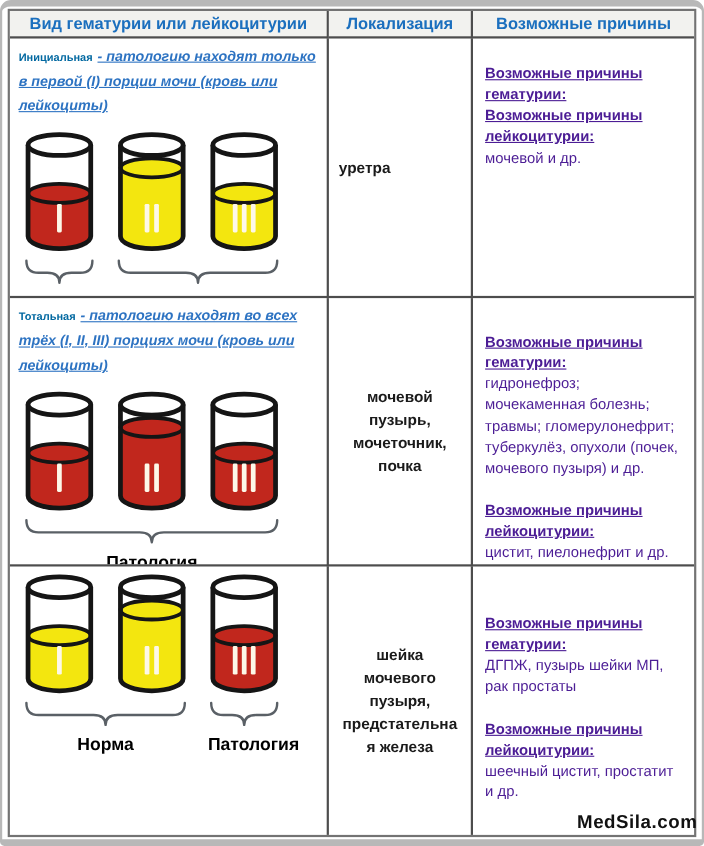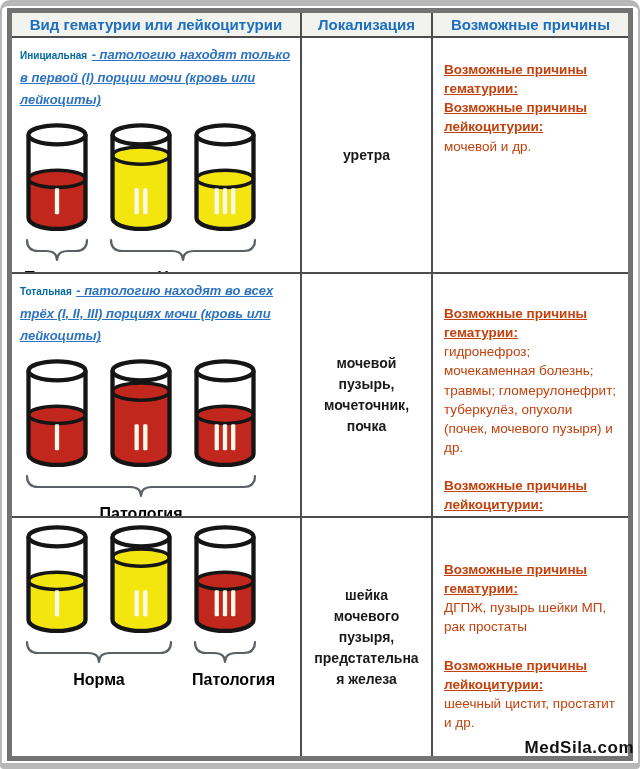--- a/index.html
+++ b/index.html
@@ -14,21 +14,21 @@
     width: 640px; height: 769px;
     border: 2px solid #b8b8b8;
     border-top-width: 6px;
     border-bottom-width: 6px;
     border-radius: 10px 10px 4px 4px;
     background: #ffffff;
     padding: 2px 4px 0 5px;
   }
   .table {
     width: 626px; height: 753px;
-    border: 5px solid #737373;
+    border: 2px solid #737373;
     display: grid;
     grid-template-columns: 290px 131px 1fr;
     grid-template-rows: 25px 236px 244px 1fr;
     background: #ffffff;
   }
   .cell {
     border-right: 2px solid #4d4d4d;
     border-bottom: 2px solid #4d4d4d;
     overflow: hidden;
     position: relative;
@@ -51,26 +51,26 @@
   .beaker-wrap { margin-left: 4px; width: 238px; }
   .beaker-row, .brace-row, .label-row {
     display: flex; gap: 18px; align-items: flex-end;
   }
   .brace-row { margin-top: 2px; }
   .group-label {
     color: #000000; font-weight: bold; font-size: 16px;
     text-align: center; margin-top: 2px;
   }
   .loc-cell {
-    display: flex; align-items: center; justify-content: center;
+    display: flex; align-items: center; justify-content: flex-start;
     text-align: center; padding: 0 9px;
     font-weight: bold; font-size: 14px; color: #1a1a1a;
     line-height: 1.5; overflow-wrap: anywhere;
   }
-  .causes-cell { padding: 14px 10px 0 11px; font-size: 13.5px; color: #c2410c; }
+  .causes-cell { padding: 14px 10px 0 11px; font-size: 13.5px; color: #4c1d95; }
   .causes-0 { padding-top: 22px; }
   .causes-1 { padding-top: 30px; }
   .causes-2 { padding-top: 42px; }
   .cause-head {
     font-weight: bold; text-decoration: underline;
     line-height: 1.42; margin: 0;
   }
   .cause-text { line-height: 1.42; margin: 0 0 19px 0; }
   .watermark {
     position: absolute; right: 4px; bottom: 5px;

